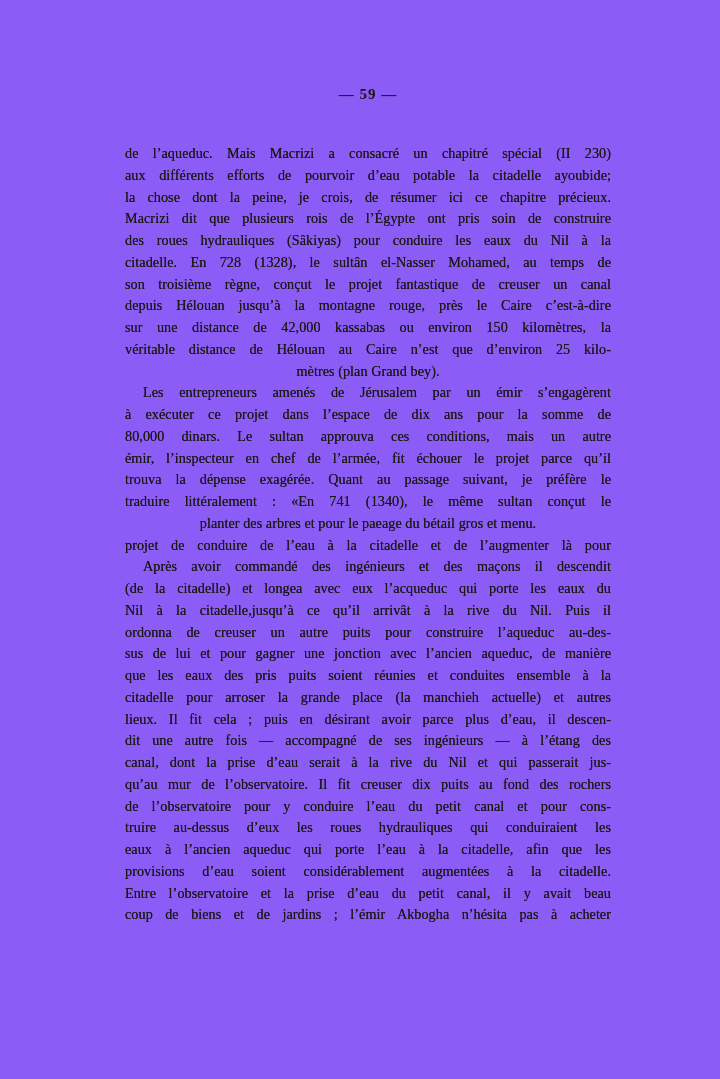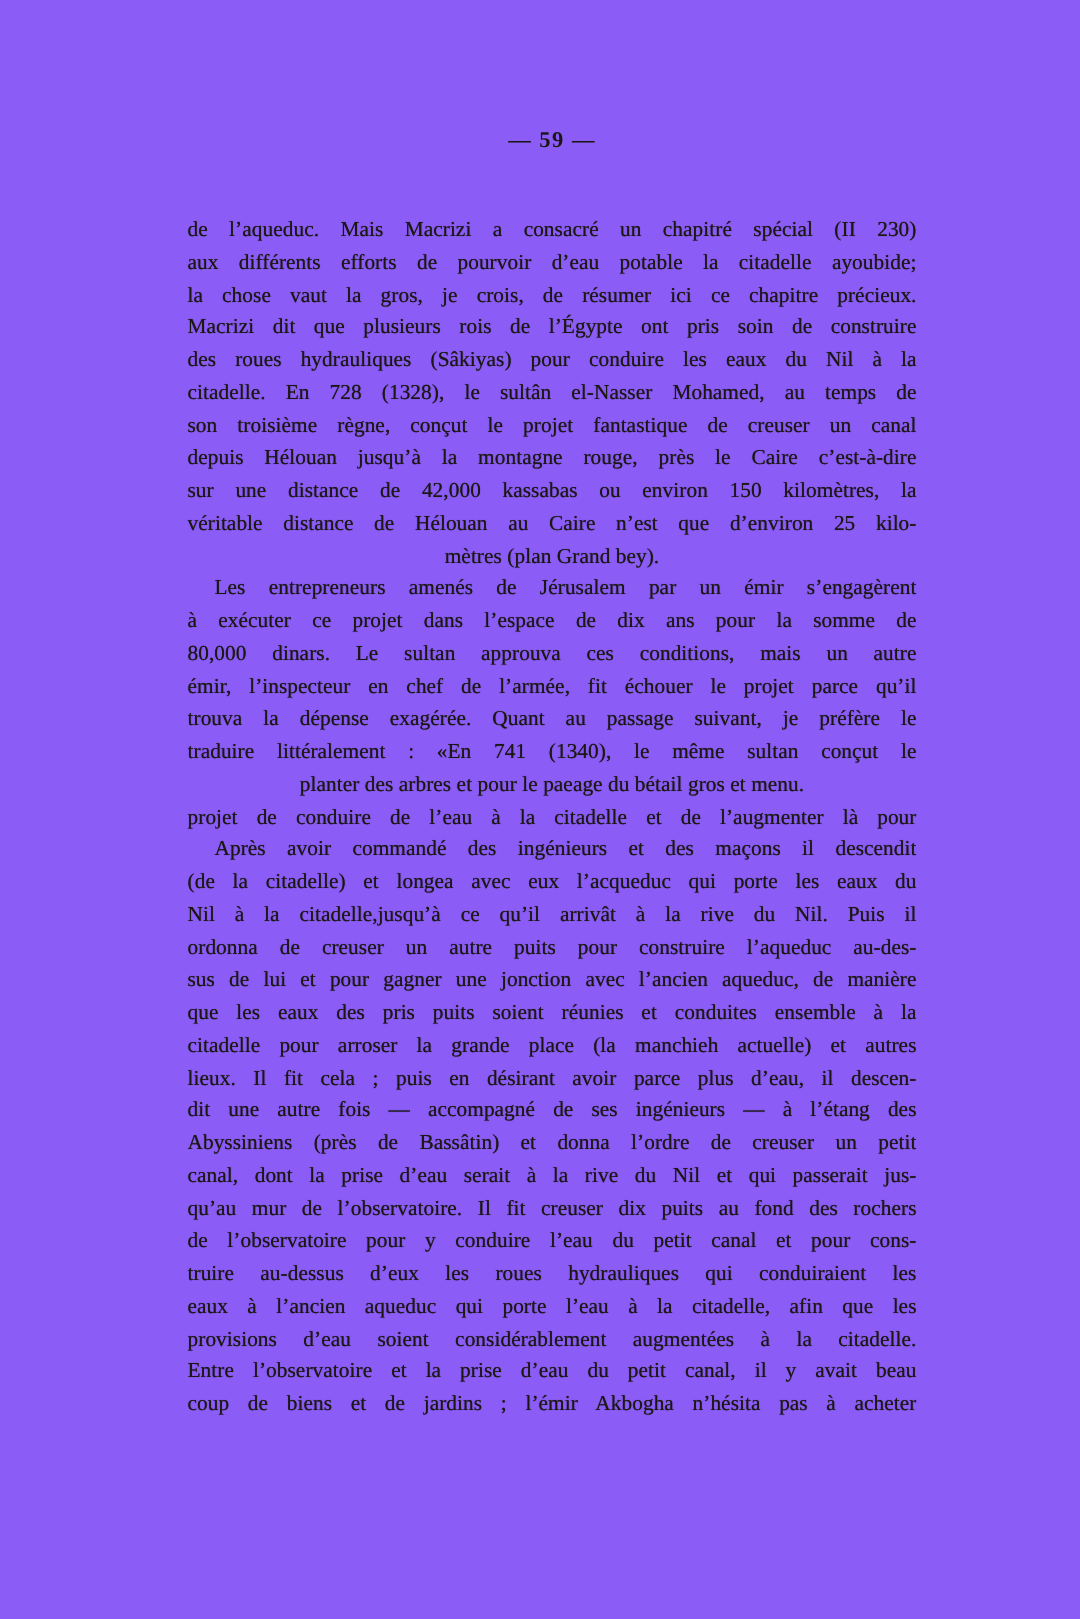--- a/index.html
+++ b/index.html
@@ -60,21 +60,21 @@
   }
 </style>
 </head>
 <body>
 
 <div class="scan-page">
   <div class="page-number">— 59 —</div>
   <div class="text-block">
       <div class="line just"><span>de l’aqueduc. Mais Macrizi a consacré un chapitré spécial (II 230)</span></div>
       <div class="line just"><span>aux différents efforts de pourvoir d’eau potable la citadelle ayoubide;</span></div>
-      <div class="line just"><span>la chose vaut la gros, je crois, de résumer ici ce chapitre précieux.</span></div>
+      <div class="line just"><span>la chose dont la peine, je crois, de résumer ici ce chapitre précieux.</span></div>
       <div class="line just"><span>Macrizi dit que plusieurs rois de l’Égypte ont pris soin de construire</span></div>
       <div class="line just"><span>des roues hydrauliques (Sâkiyas) pour conduire les eaux du Nil à la</span></div>
       <div class="line just"><span>citadelle. En 728 (1328), le sultân el-Nasser Mohamed, au temps de</span></div>
       <div class="line just"><span>son troisième règne, conçut le projet fantastique de creuser un canal</span></div>
       <div class="line just"><span>depuis Hélouan jusqu’à la montagne rouge, près le Caire c’est-à-dire</span></div>
       <div class="line just"><span>sur une distance de 42,000 kassabas ou environ 150 kilomètres, la</span></div>
       <div class="line just"><span>véritable distance de Hélouan au Caire n’est que d’environ 25 kilo-</span></div>
       <div class="line"><span>mètres (plan Grand bey).</span></div>
       <div class="line just indent"><span>Les entrepreneurs amenés de Jérusalem par un émir s’engagèrent</span></div>
       <div class="line just"><span>à exécuter ce projet dans l’espace de dix ans pour la somme de</span></div>
@@ -86,21 +86,20 @@
       <div class="line just"><span>projet de conduire de l’eau à la citadelle et de l’augmenter là pour</span></div>
       <div class="line just indent"><span>Après avoir commandé des ingénieurs et des maçons il descendit</span></div>
       <div class="line just"><span>(de la citadelle) et longea avec eux </span><span class="it">l’acqueduc qui porte les eaux du</span></div>
       <div class="line just"><span class="it">Nil à la citadelle,</span><span>jusqu’à ce qu’il arrivât à la rive du Nil. Puis il</span></div>
       <div class="line just"><span>ordonna de creuser un autre puits pour construire l’aqueduc au-des-</span></div>
       <div class="line just"><span>sus de lui et pour gagner une jonction avec </span><span class="it">l’ancien aqueduc</span><span>, de manière</span></div>
       <div class="line just"><span>que les eaux des pris puits soient réunies et conduites ensemble à la</span></div>
       <div class="line just"><span>citadelle pour arroser la grande place (la manchieh actuelle) et autres</span></div>
       <div class="line just"><span>lieux. Il fit cela ; puis en désirant avoir parce plus d’eau, il descen-</span></div>
       <div class="line just"><span>dit une autre fois — accompagné de ses ingénieurs — à l’étang des</span></div>
-      <div class="line just"><span>Abyssiniens (près de Bassâtin) et donna l’ordre de creuser un petit</span></div>
       <div class="line just"><span>canal, dont la prise d’eau serait à la rive du Nil et qui passerait jus-</span></div>
       <div class="line just"><span>qu’au mur de l’observatoire. Il fit creuser dix puits au fond des rochers</span></div>
       <div class="line just"><span>de l’observatoire pour y conduire l’eau du petit canal et pour cons-</span></div>
       <div class="line just"><span>truire au-dessus d’eux les roues hydrauliques qui conduiraient les</span></div>
       <div class="line just"><span>eaux à </span><span class="it">l’ancien aqueduc</span><span> qui porte l’eau à la citadelle, afin que les</span></div>
       <div class="line just"><span>provisions d’eau soient considérablement augmentées à la citadelle.</span></div>
       <div class="line just"><span>Entre l’observatoire et la prise d’eau du petit canal, il y avait beau</span></div>
       <div class="line just"><span>coup de biens et de jardins ; l’émir Akbogha n’hésita pas à acheter</span></div>
     </div>
 </div>

